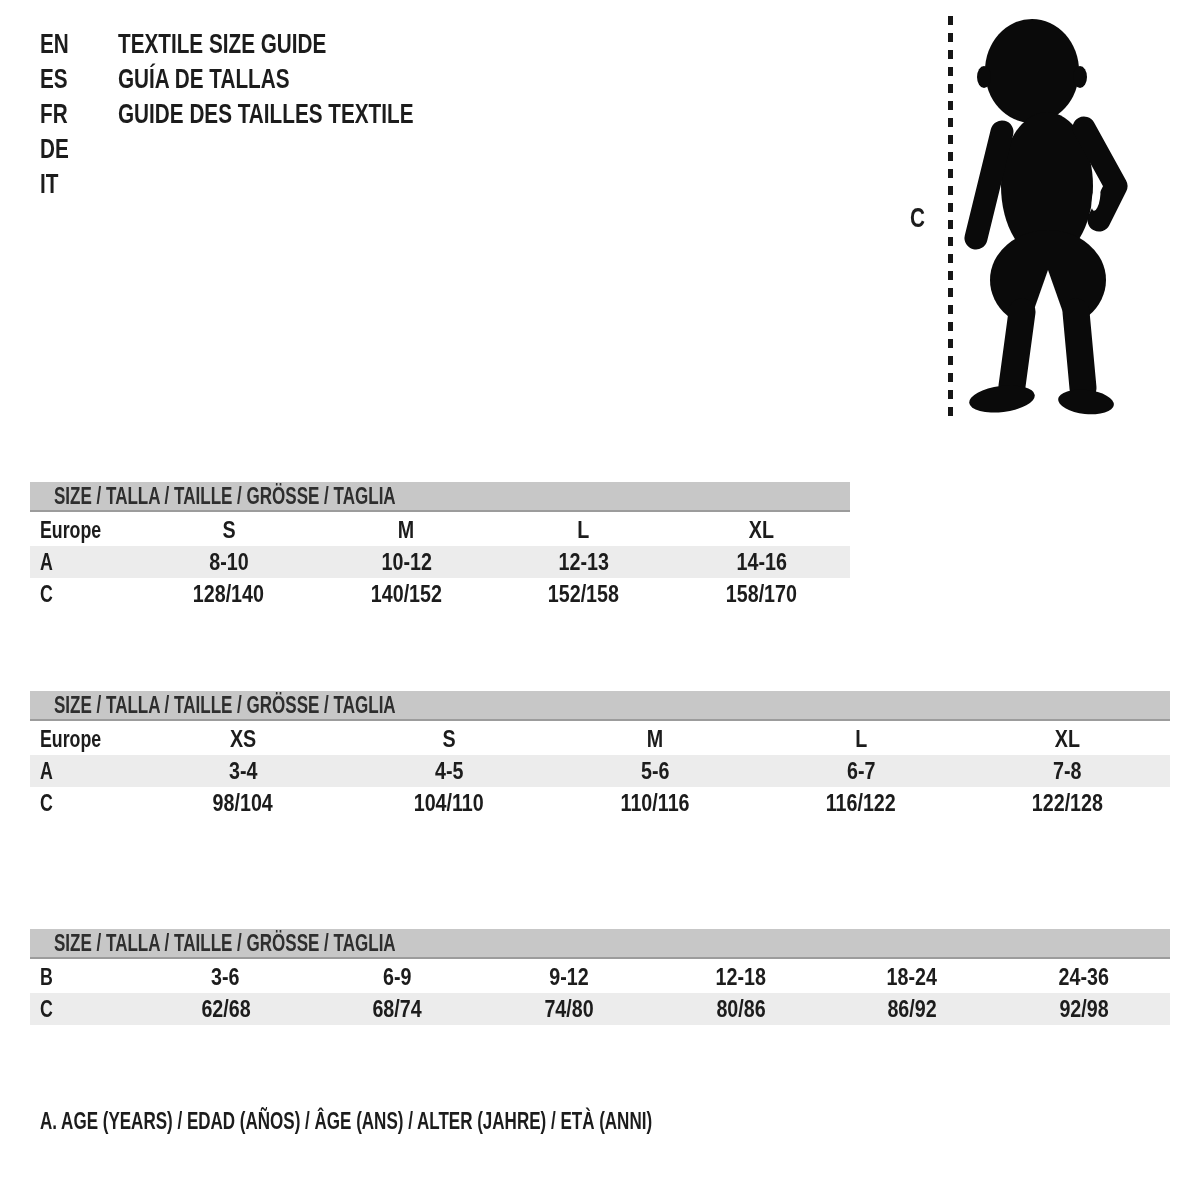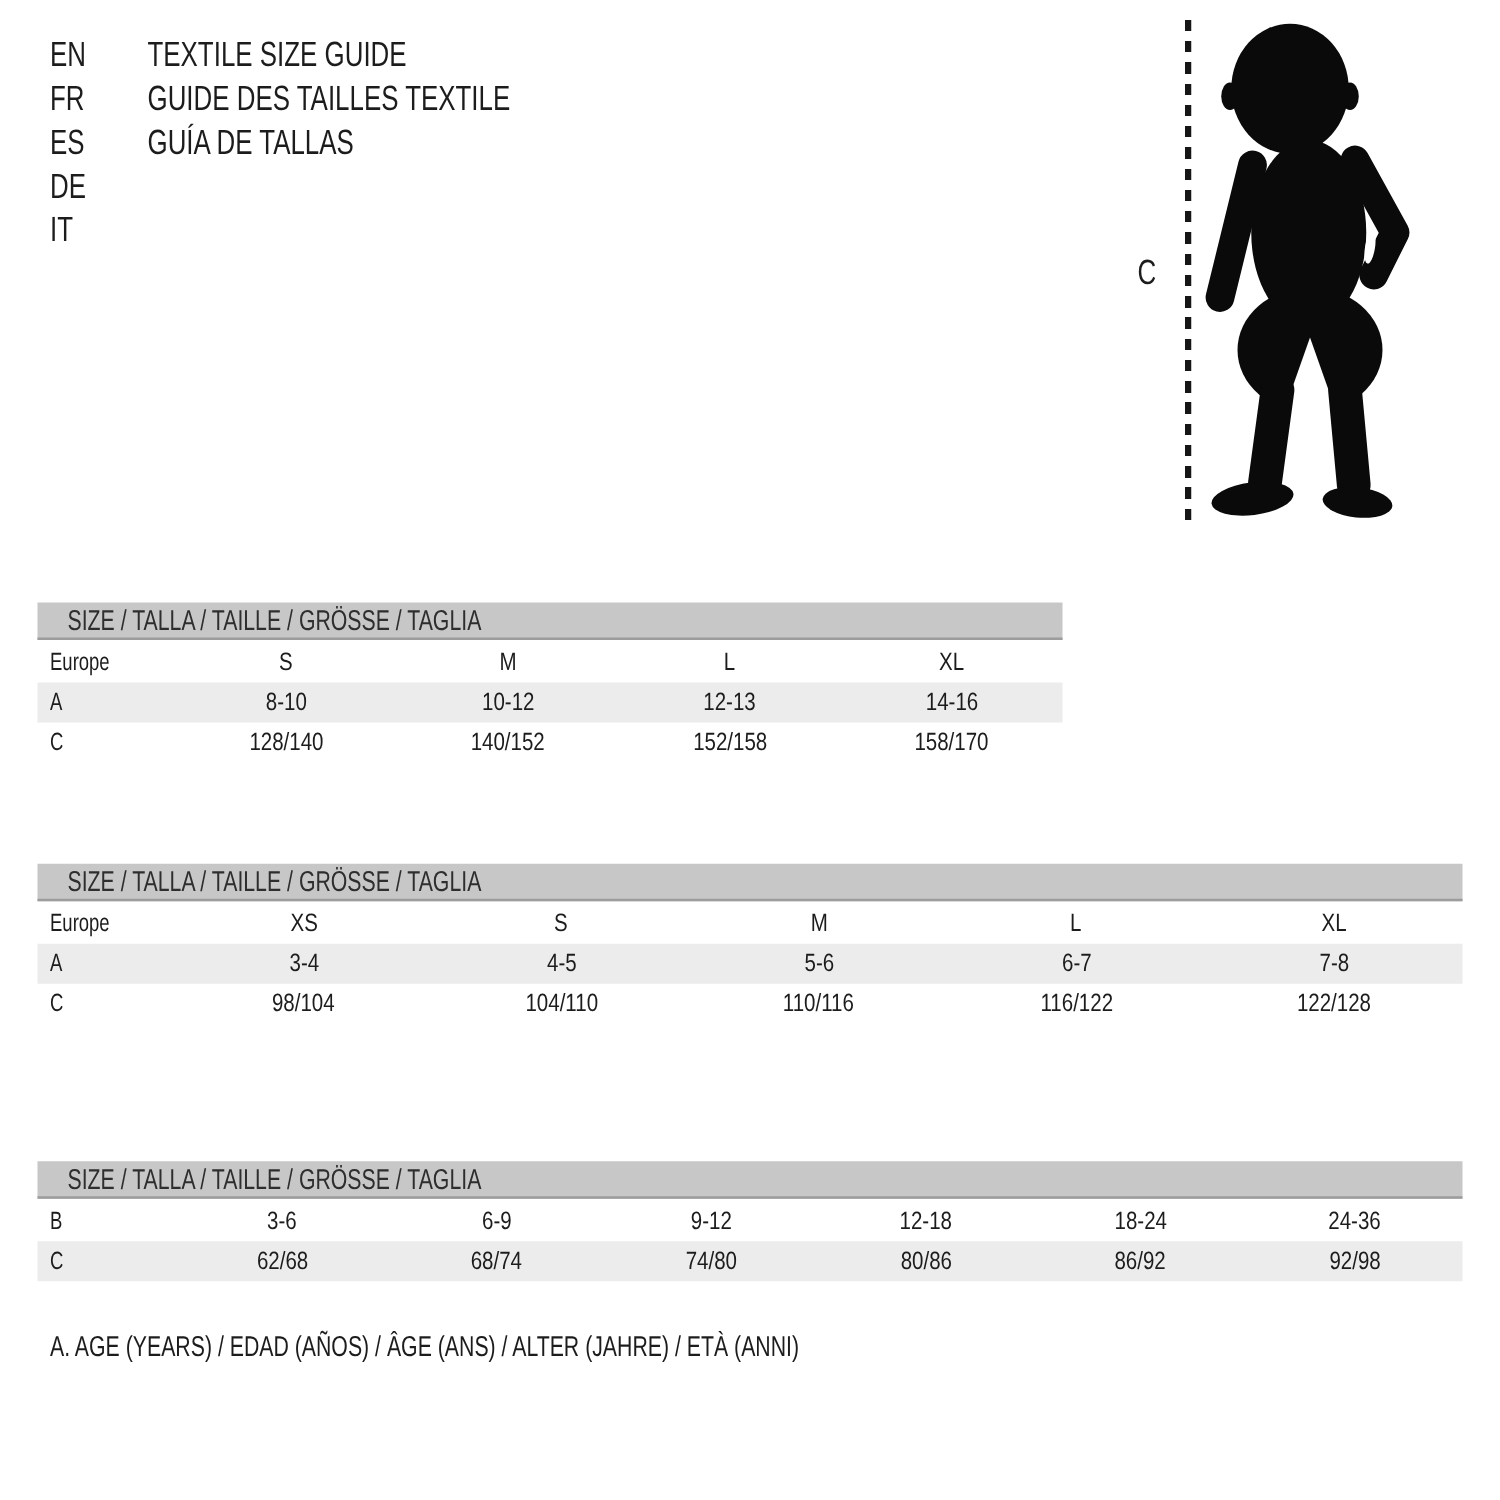--- a/index.html
+++ b/index.html
@@ -1,18 +1,18 @@
 <!DOCTYPE html>
 <html><head>
 <meta charset="utf-8">
 <style>
   html,body{margin:0;padding:0;background:#fff;}
   .page{
     position:relative;width:1200px;height:1200px;background:#ffffff;overflow:hidden;
-    font-family:"Liberation Sans","DejaVu Sans",sans-serif;font-weight:normal;color:#1c1c1c;
+    font-family:"Liberation Sans","DejaVu Sans",sans-serif;font-weight:bold;color:#1c1c1c;
   }
   
   .cx{display:inline-block;white-space:nowrap;transform:scaleX(0.74);transform-origin:0 50%;}
   .cc{display:inline-block;white-space:nowrap;transform:scaleX(0.82);transform-origin:50% 50%;}
 
   
   .langs{position:absolute;left:40px;top:26px;}
   .lang-row{display:flex;height:35px;align-items:center;font-size:28px;}
   .lang-code{width:78px;flex:0 0 78px;}
   .lang-label{}
@@ -25,46 +25,46 @@
 
   
   .sec-title{position:absolute;font-size:23px;line-height:26px;color:#161616;}
   .sub{font-size:14px;vertical-align:-4px;}
 
   
   .tbl{position:absolute;}
   .tbar{height:30px;background:#c7c7c7;border-bottom:2px solid #9c9c9c;display:flex;
     align-items:center;padding-left:24px;box-sizing:border-box;font-size:23px;color:#2e2e2e;
     margin-bottom:2px;}
-  .tr{display:flex;height:32px;align-items:center;font-size:20px;}
+  .tr{display:flex;height:32px;align-items:center;font-size:24px;}
   .tr.alt{background:#ececec;}
   .td{width:var(--dcol);flex:0 0 var(--dcol);text-align:center;}
   .td.lbl{width:110px;flex:0 0 110px;text-align:left;padding-left:10px;box-sizing:border-box;}
 
   
-  .legend{position:absolute;left:40px;top:1064px;font-size:23px;}
+  .legend{position:absolute;left:40px;top:1108px;font-size:23px;}
   .legend-line{height:37px;}
 </style>
 </head>
 <body>
 
 <div class="page">
 
   <div class="langs">
     <div class="lang-row">
       <span class="lang-code"><span class="cx">EN</span></span>
       <span class="lang-label"><span class="cx">TEXTILE SIZE GUIDE</span></span>
     </div>
     <div class="lang-row">
+      <span class="lang-code"><span class="cx">ES</span></span>
+      <span class="lang-label"><span class="cx">GUÍA DE TALLAS</span></span>
+    </div>
+    <div class="lang-row">
       <span class="lang-code"><span class="cx">FR</span></span>
       <span class="lang-label"><span class="cx">GUIDE DES TAILLES TEXTILE</span></span>
-    </div>
-    <div class="lang-row">
-      <span class="lang-code"><span class="cx">ES</span></span>
-      <span class="lang-label"><span class="cx">GUÍA DE TALLAS</span></span>
     </div>
     <div class="lang-row">
       <span class="lang-code"><span class="cx">DE</span></span>
     </div>
     <div class="lang-row">
       <span class="lang-code"><span class="cx">IT</span></span>
     </div>
   </div>
 
   <span class="measure-c"><span class="cx">C</span></span>

